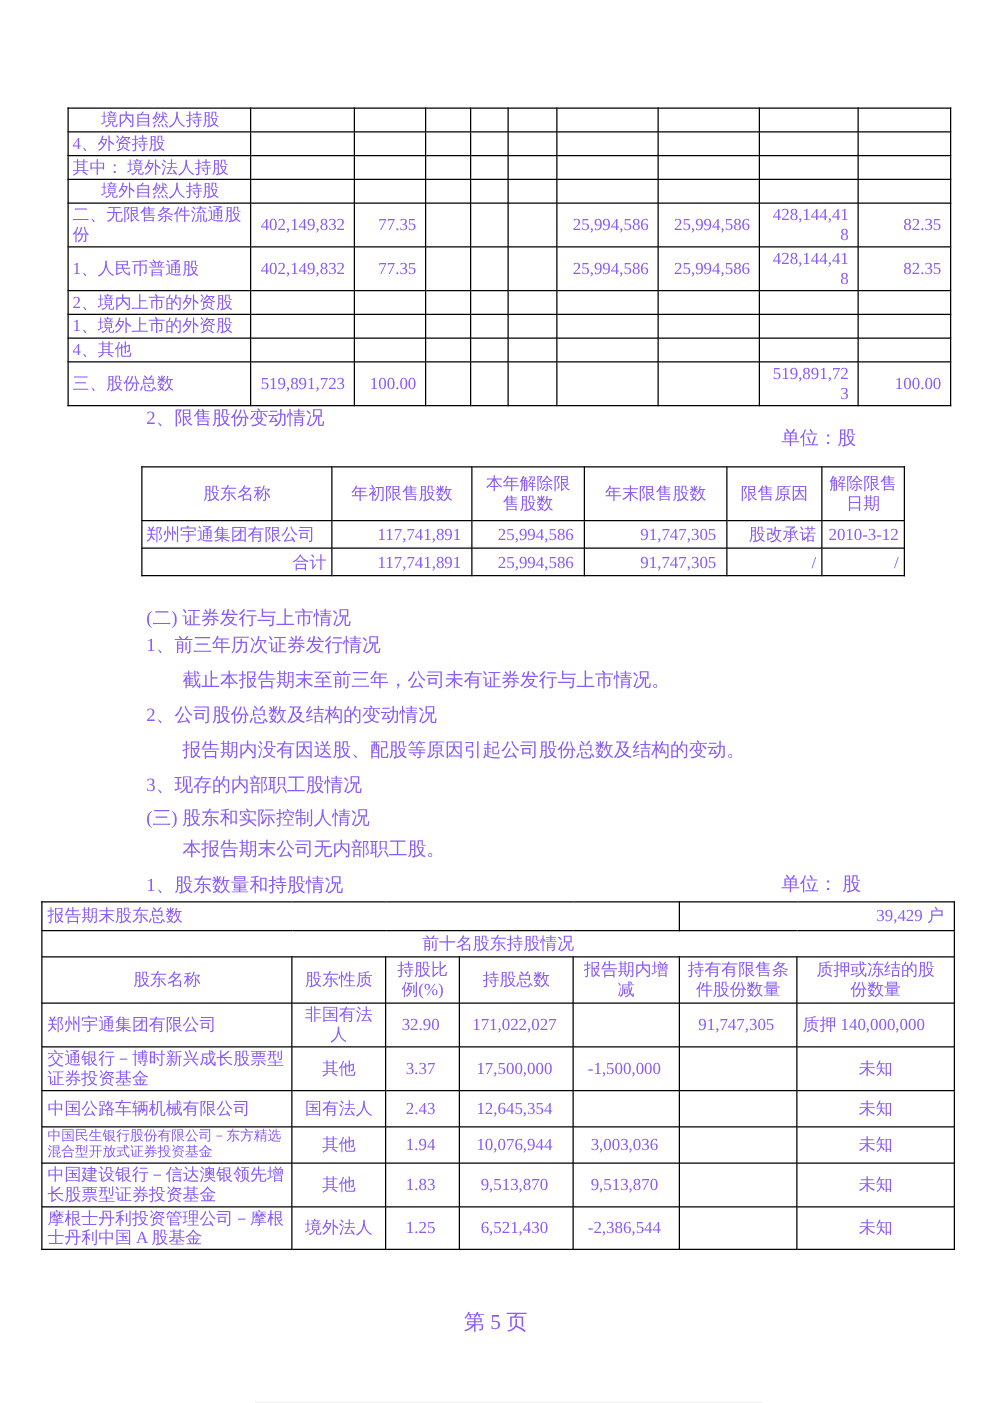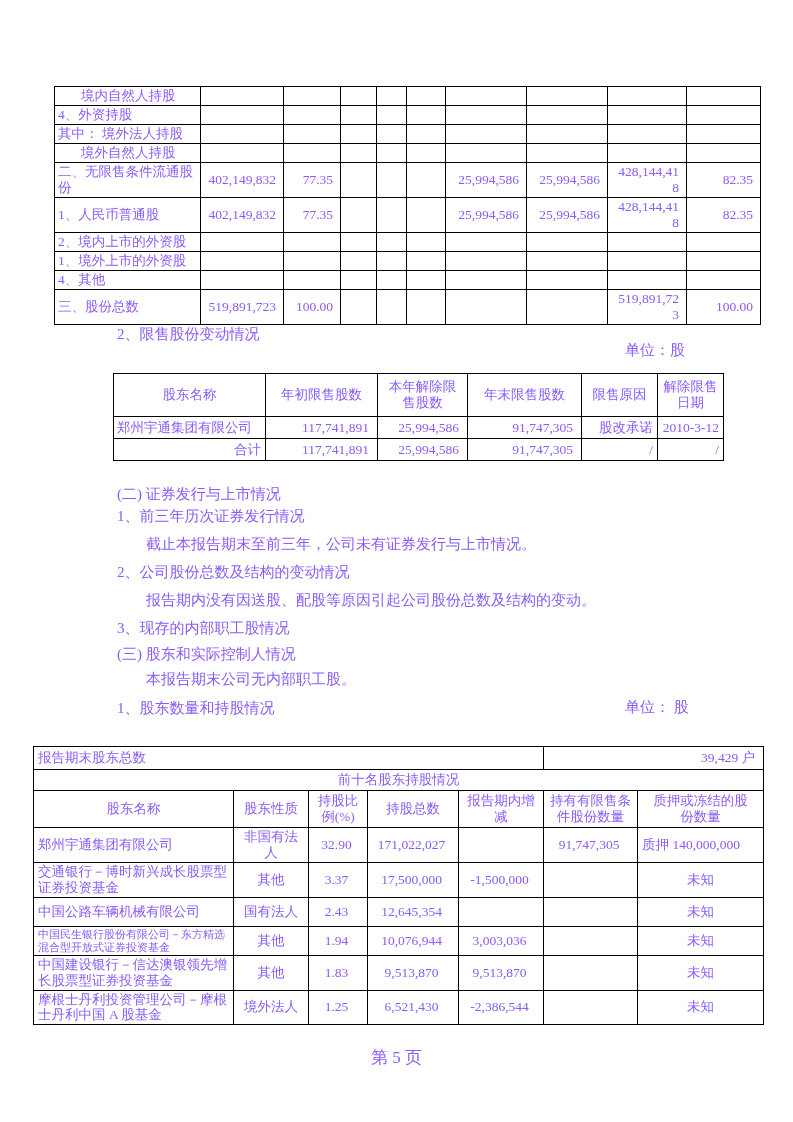--- a/index.html
+++ b/index.html
@@ -40,21 +40,21 @@
   #mid-table td{height:19px;}
   #mid-table td.l{text-align:left;padding-left:3px;}
   #mid-table td.r{text-align:right;padding-right:8px;}
   #mid-table td.c{text-align:right;}
   
   .line{position:absolute;left:117px;font-size:15px;white-space:nowrap;}
   .line.para{left:146px;}
   .s0{top:485px}.s1{top:507px}.s2{top:535px}.s3{top:563px}.s4{top:591px}
   .s5{top:619px}.s6{top:670px}.s7{top:645px}.s8{top:699px}
   
-  #bottom-table{position:absolute;left:33px;top:746px;width:730px;}
+  #bottom-table{position:absolute;left:33px;top:721px;width:730px;}
   #bottom-table th{height:34px;text-align:center;white-space:pre-line;}
   #bottom-table td{height:26px;}
   #bottom-table td.l{text-align:left;padding-left:4px;}
   #bottom-table td.r{text-align:center;padding-right:7px;}
   #bottom-table td.c{text-align:center;}
   #bottom-table td.small{font-size:11px;}
   #bottom-table td.total-label{height:20px;text-align:left;padding-left:4px;}
   #bottom-table td.total-value{height:20px;text-align:right;padding-right:8px;}
   #bottom-table td.group-title{height:18px;text-align:center;}
   

